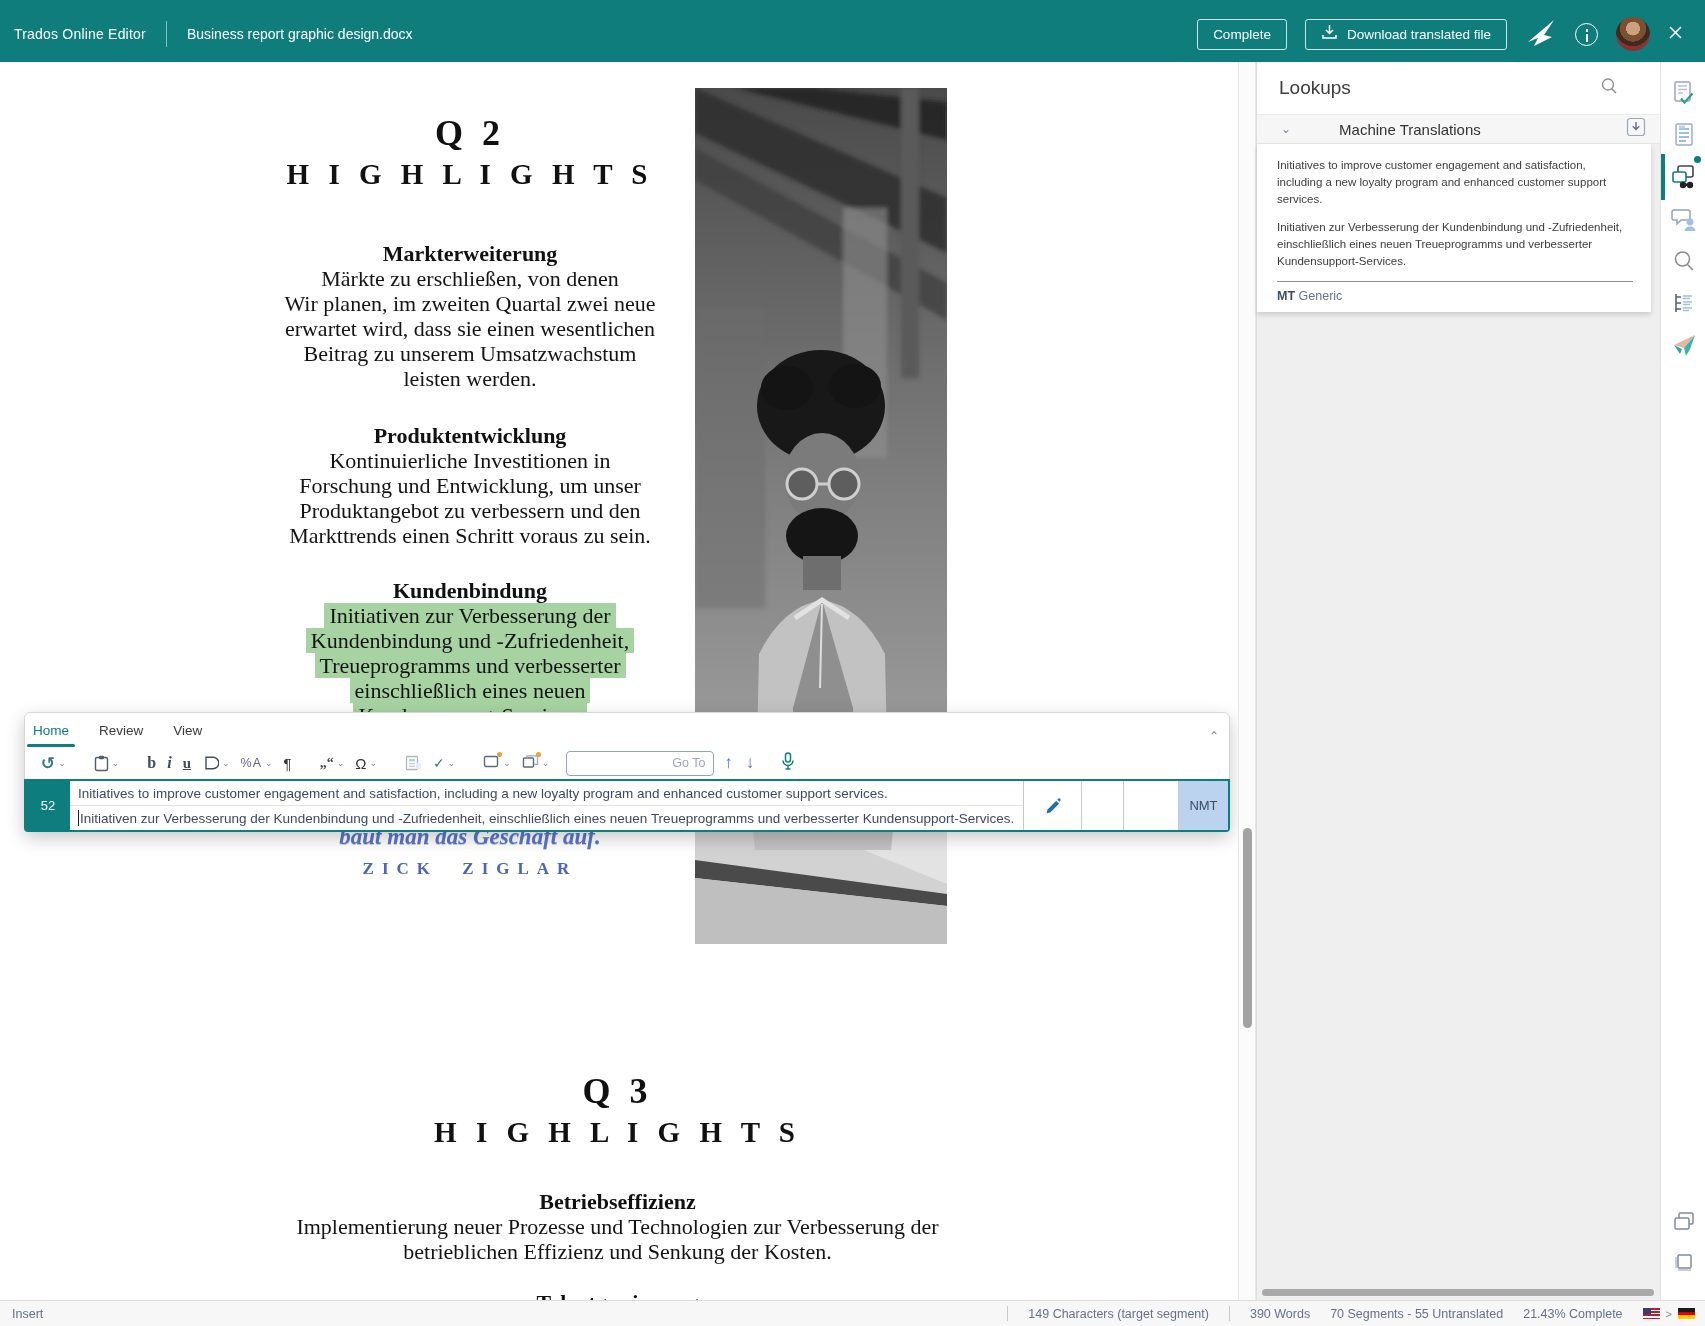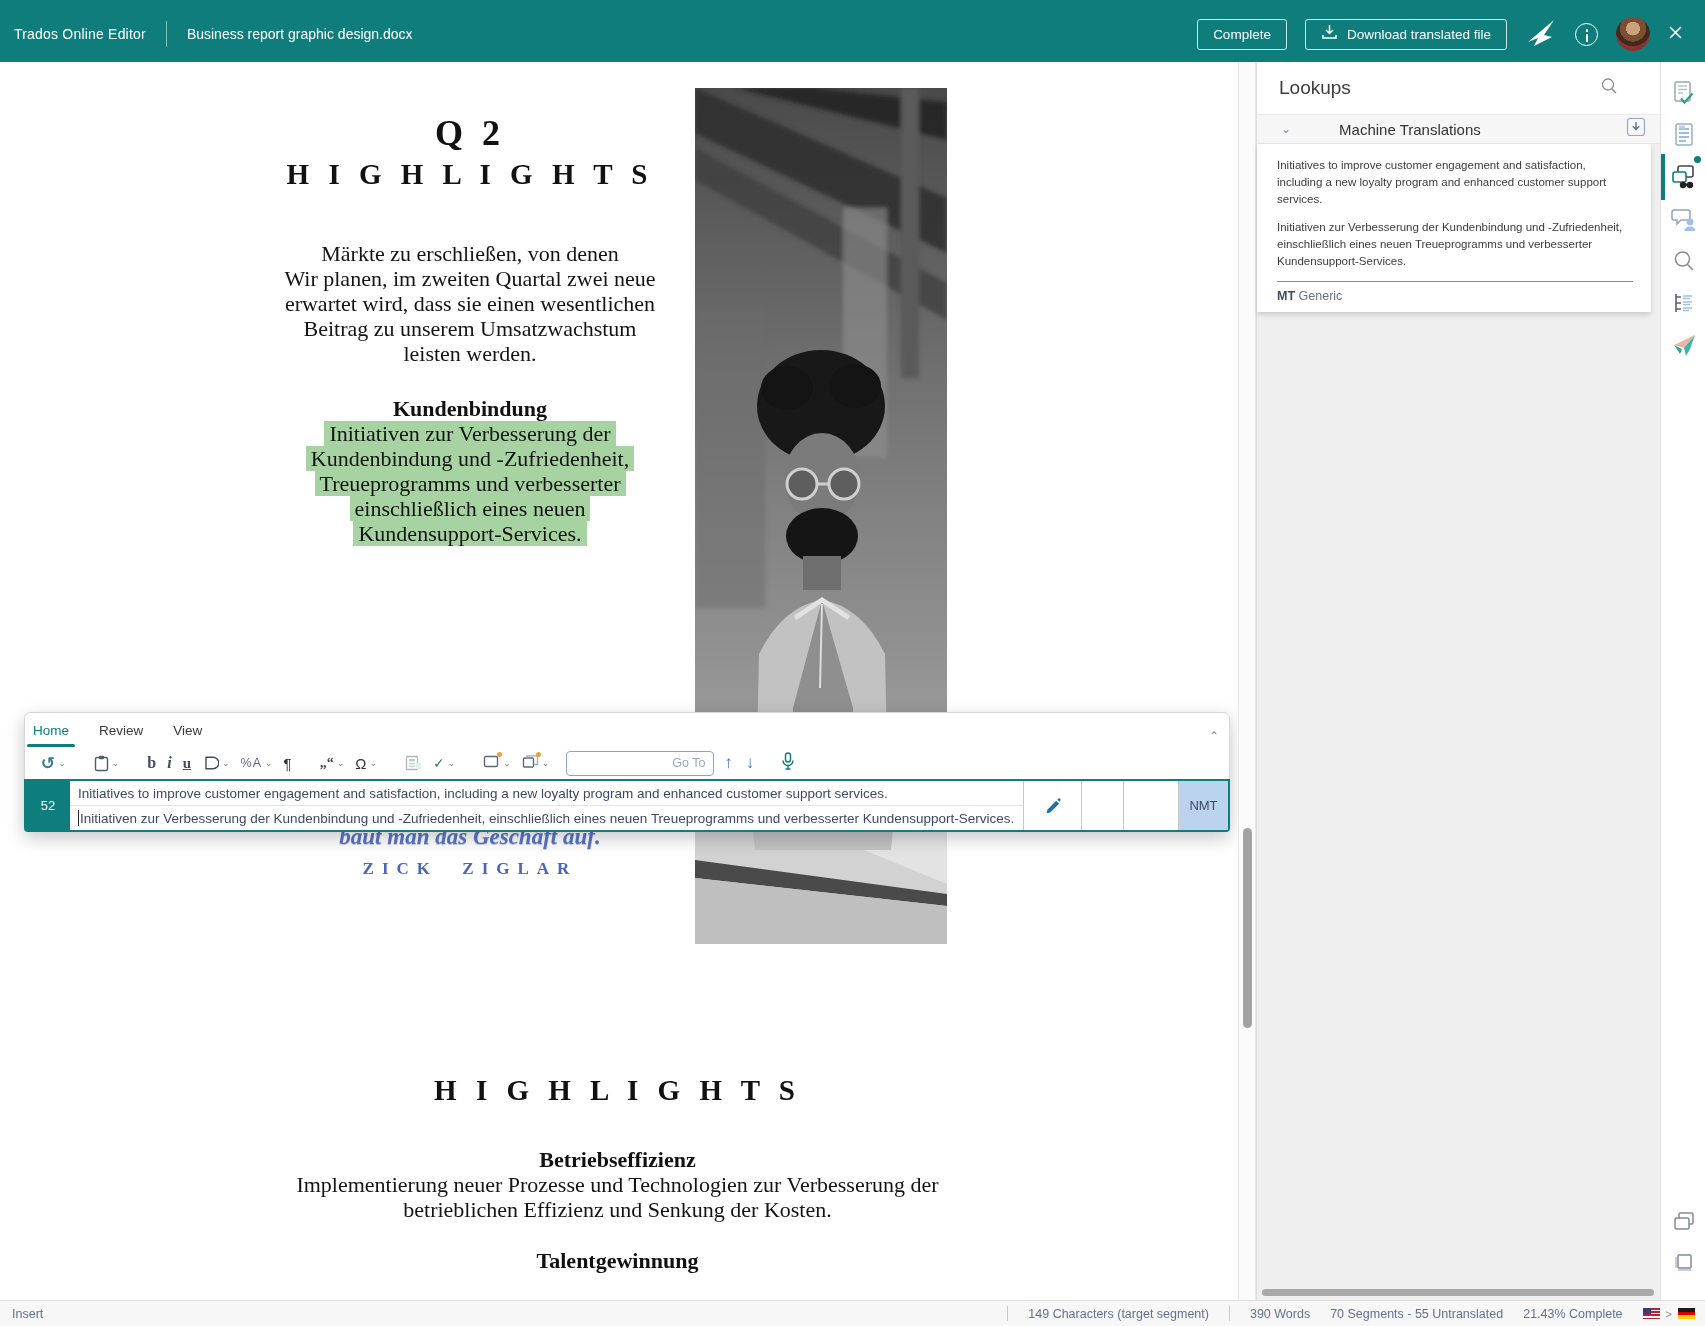--- a/index.html
+++ b/index.html
@@ -207,42 +207,51 @@
           <path d="M58 742 h140 l-2 20 h-136 Z" fill="#c2c2c2"></path>
         </g>
       </svg>
     </div>
 
     <div class="leftcol">
       <div class="qnum">Q 2</div>
       <div class="qtitle">H I G H L I G H T S</div>
 
       <div class="m1">
+        <div class="dhead">Markterweiterung</div>
         <div class="dline">Märkte zu erschließen, von denen</div>
         <div class="dline">Wir planen, im zweiten Quartal zwei neue</div>
         <div class="dline">erwartet wird, dass sie einen wesentlichen</div>
         <div class="dline">Beitrag zu unserem Umsatzwachstum</div>
         <div class="dline">leisten werden.</div>
       </div>
 
+      <div class="m2">
+        <div class="dhead">Produktentwicklung</div>
+        <div class="dline">Kontinuierliche Investitionen in</div>
+        <div class="dline">Forschung und Entwicklung, um unser</div>
+        <div class="dline">Produktangebot zu verbessern und den</div>
+        <div class="dline">Markttrends einen Schritt voraus zu sein.</div>
+      </div>
 
       <div class="m3">
         <div class="dhead">Kundenbindung</div>
         <div class="dline"><span class="hl">Initiativen zur Verbesserung der</span></div>
         <div class="dline"><span class="hl">Kundenbindung und -Zufriedenheit,</span></div>
         <div class="dline"><span class="hl">Treueprogramms und verbesserter</span></div>
         <div class="dline"><span class="hl">einschließlich eines neuen</span></div>
         <div class="dline"><span class="hl">Kundensupport-Services.</span></div>
       </div>
     </div>
 
     <div class="quote">baut man das Geschäft auf.</div>
     <div class="author">ZICK ZIGLAR</div>
 
     <div class="q3col">
+      <div class="qnum">Q 3</div>
       <div class="qtitle">H I G H L I G H T S</div>
       <div style="margin-top:40px;">
         <div class="dhead">Betriebseffizienz</div>
         <div class="dline">Implementierung neuer Prozesse und Technologien zur Verbesserung der</div>
         <div class="dline">betrieblichen Effizienz und Senkung der Kosten.</div>
       </div>
       <div class="dhead" style="margin-top:26px;">Talentgewinnung</div>
     </div>
 
     <div class="overlay">

